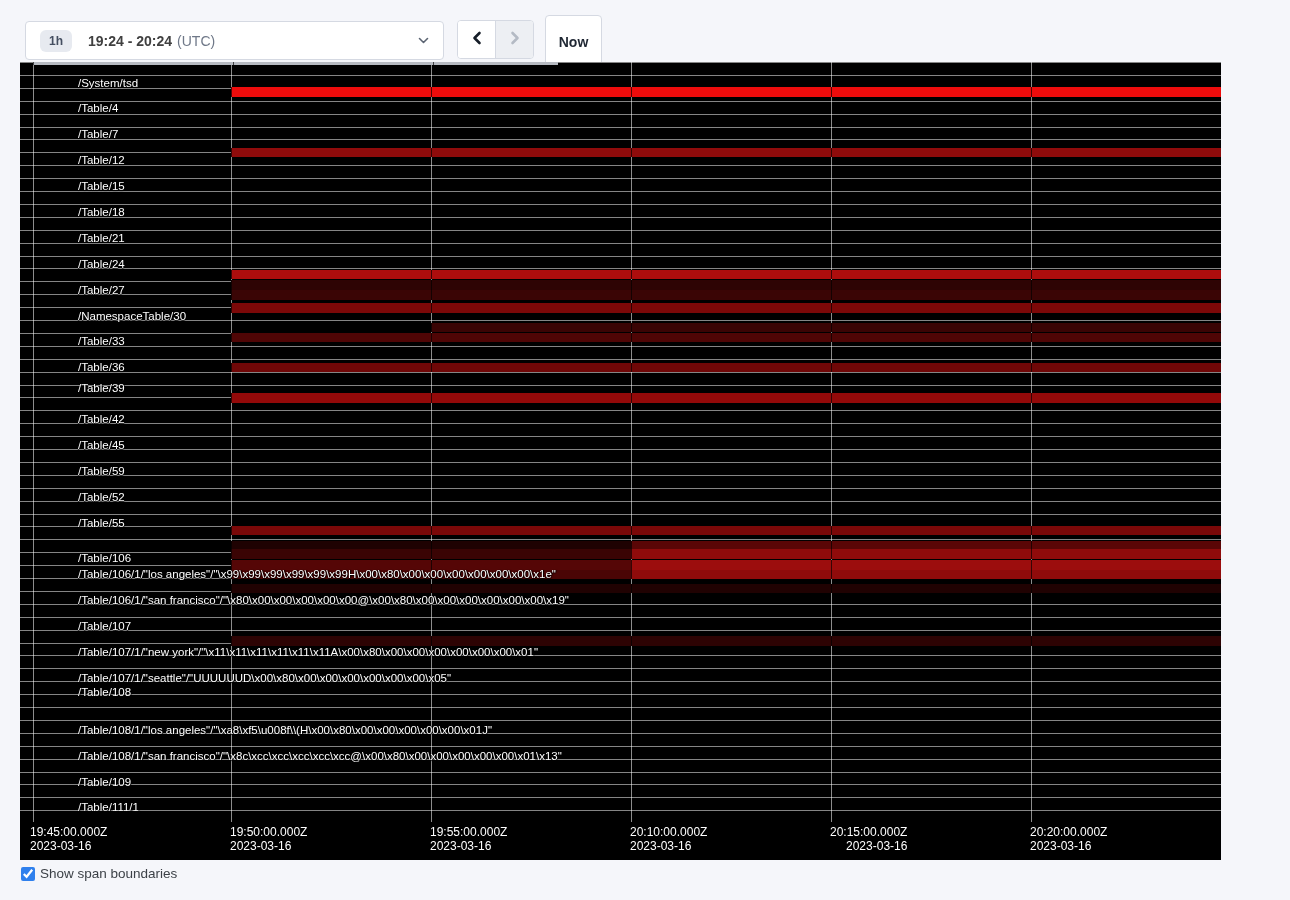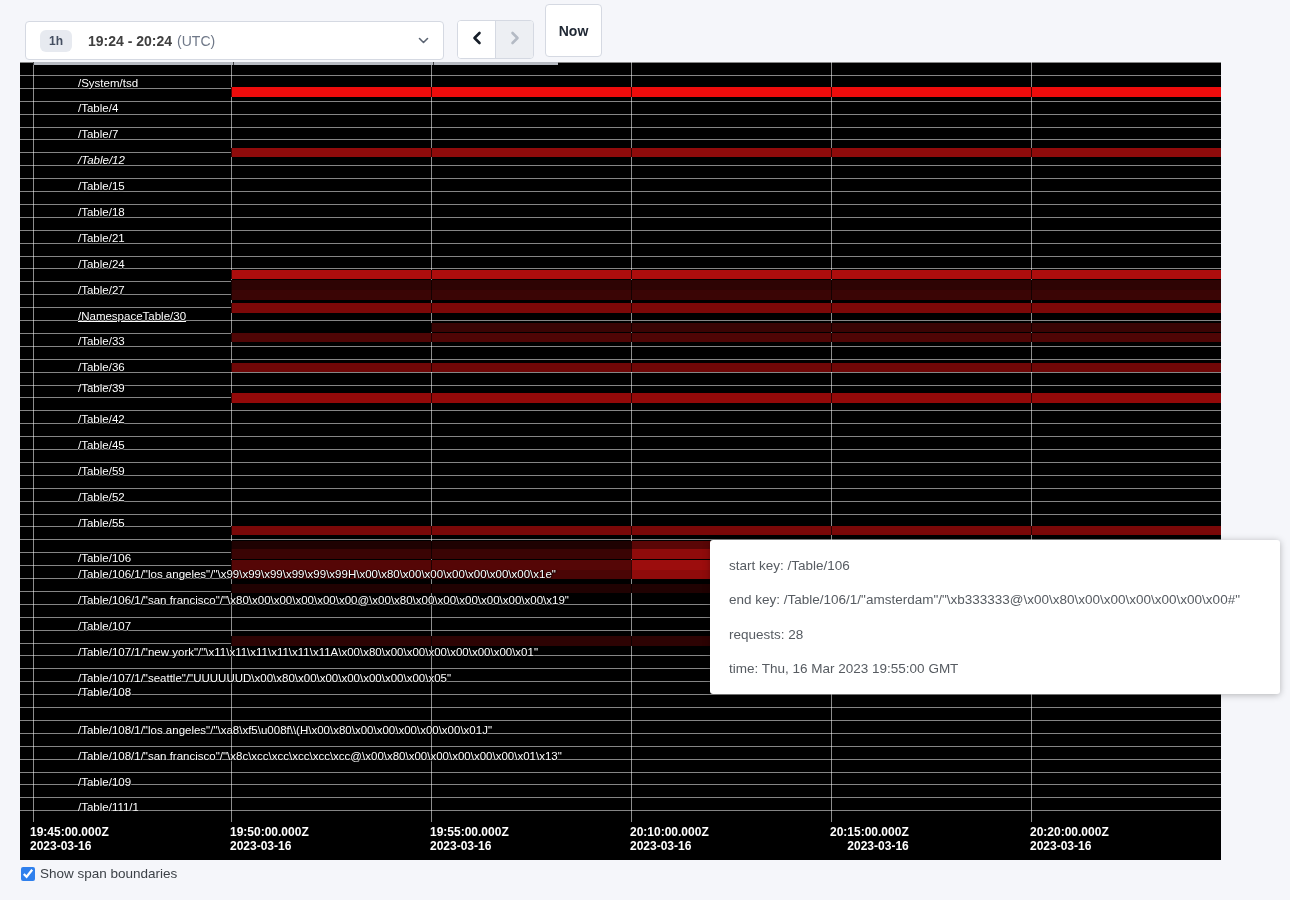--- a/index.html
+++ b/index.html
@@ -13,33 +13,33 @@
   .badge{background:#e7eaf0;color:#454f61;font-weight:700;font-size:12px;padding:4px 9px;border-radius:6px;}
   .range{font-weight:700;font-size:14px;color:#404040;margin-left:16px;}
   .tz{font-size:14px;color:#6f7888;margin-left:5px;}
   .sel-chevron{margin-left:auto;color:#5b6472;display:flex;align-items:center;}
   .navgroup{position:absolute;left:457px;top:20px;width:77px;height:39px;box-sizing:border-box;
     display:flex;border:1px solid #d5d9e2;border-radius:4px;overflow:hidden;background:#fff;}
   .navbtn{flex:1;display:flex;align-items:center;justify-content:center;background:#fff;border:none;
     padding:0;cursor:pointer;color:#161d28;}
   .navbtn.first{border-right:1px solid #d5d9e2;}
   .navbtn.disabled{background:#edeff3;color:#b4bac4;cursor:default;}
-  .nowbtn{position:absolute;left:545px;top:4px;width:57px;height:53px;background:#fff;
+  .nowbtn{position:absolute;left:545px;top:15px;width:57px;height:53px;background:#fff;
     border:1px solid #d5d9e2;border-radius:4px;font-family:inherit;font-weight:700;font-size:14px;
     color:#1f2733;cursor:pointer;}
 
   
   .canvas{position:absolute;left:20px;top:62px;width:1201px;height:798px;background:#000;cursor:crosshair;}
   .hlines{position:absolute;left:0;top:0;width:1201px;height:760px;
     background-image:repeating-linear-gradient(to bottom,rgba(255,255,255,0.52) 0px,rgba(255,255,255,0.52) 1px,transparent 1px,transparent 12.9px);}
   .vline{position:absolute;top:0;width:1px;height:760px;background:rgba(255,255,255,0.55);}
   .band{position:absolute;background-image:repeating-linear-gradient(90deg,rgba(0,0,0,0.65) 0 1px,transparent 1px 200px);}
   .rowlabel{position:absolute;left:14px;height:13px;line-height:13px;font-size:11.5px;color:#fff;
     white-space:nowrap;text-shadow:0 1px 1px #000,1px 0 1px #000;z-index:5;margin-left:44px;}
-  .xaxis-item{position:absolute;top:763px;color:#fff;font-size:12px;line-height:14px;font-weight:700;
+  .xaxis-item{position:absolute;top:763px;color:#fff;font-size:12px;line-height:14px;font-weight:400;
     text-shadow:0 1px 1px #000;white-space:nowrap;}
 
   
   .tooltip{position:absolute;left:710px;top:540px;width:570px;height:154px;box-sizing:border-box;
     background:#fff;border-radius:3px;box-shadow:0 1px 7px rgba(0,0,0,0.28);z-index:10;
     display:flex;flex-direction:column;justify-content:space-around;padding:8px 0 8px 19px;}
   .tooltip-line{font-size:13.5px;color:#565b61;white-space:nowrap;}
 
   
   .footer{position:absolute;left:21px;top:866px;display:flex;align-items:center;font-size:13.5px;color:#3c4147;}
@@ -111,27 +111,27 @@
         <div class="band" style="left: 611px; top: 497.5px; width: 590px; height: 10px; background-color: rgb(156, 13, 13);"></div>
         <div class="band" style="left: 211px; top: 507.5px; width: 400px; height: 9px; background-color: rgb(74, 5, 5);"></div>
         <div class="band" style="left: 611px; top: 507.5px; width: 590px; height: 9px; background-color: rgb(143, 11, 11);"></div>
         <div class="band" style="left: 211px; top: 521.5px; width: 990px; height: 9px; background-color: rgb(32, 2, 2);"></div>
         <div class="band" style="left: 211px; top: 573.5px; width: 990px; height: 10px; background-color: rgb(45, 3, 3);"></div>
       </div>
     <div>
         <div class="rowlabel" style="top: 14.5px;">/System/tsd</div>
         <div class="rowlabel" style="top: 40.39px;">/Table/4</div>
         <div class="rowlabel" style="top: 66.28px;">/Table/7</div>
-        <div class="rowlabel" style="top: 92.17px; font-style: italic;">/Table/12</div>
+        <div class="rowlabel" style="top: 92.17px;">/Table/12</div>
         <div class="rowlabel" style="top: 118.06px;">/Table/15</div>
         <div class="rowlabel" style="top: 143.95px;">/Table/18</div>
         <div class="rowlabel" style="top: 169.84px;">/Table/21</div>
         <div class="rowlabel" style="top: 195.73px;">/Table/24</div>
         <div class="rowlabel" style="top: 221.62px;">/Table/27</div>
-        <div class="rowlabel" style="top: 247.51px; text-decoration: underline;">/NamespaceTable/30</div>
+        <div class="rowlabel" style="top: 247.51px;">/NamespaceTable/30</div>
         <div class="rowlabel" style="top: 273.4px;">/Table/33</div>
         <div class="rowlabel" style="top: 299.29px;">/Table/36</div>
         <div class="rowlabel" style="top: 320px;">/Table/39</div>
         <div class="rowlabel" style="top: 351.07px;">/Table/42</div>
         <div class="rowlabel" style="top: 376.96px;">/Table/45</div>
         <div class="rowlabel" style="top: 402.85px;">/Table/59</div>
         <div class="rowlabel" style="top: 428.74px;">/Table/52</div>
         <div class="rowlabel" style="top: 454.63px;">/Table/55</div>
         <div class="rowlabel" style="top: 490px;">/Table/106</div>
         <div class="rowlabel" style="top: 506.41px;">/Table/106/1/"los angeles"/"\x99\x99\x99\x99\x99\x99H\x00\x80\x00\x00\x00\x00\x00\x00\x1e"</div>
@@ -166,25 +166,19 @@
           <div>20:15:00.000Z</div>
           <div>2023-03-16</div>
         </div>
         <div class="xaxis-item" style="left: 1010px;">
           <div>20:20:00.000Z</div>
           <div>2023-03-16</div>
         </div>
       </div>
   </div>
 
-  <div class="tooltip">
-      <div class="tooltip-line">start key: /Table/106</div>
-      <div class="tooltip-line">end key: /Table/106/1/"amsterdam"/"\xb333333@\x00\x80\x00\x00\x00\x00\x00\x00#"</div>
-      <div class="tooltip-line">requests: 28</div>
-      <div class="tooltip-line">time: Thu, 16 Mar 2023 19:55:00 GMT</div>
-    </div>
 
   <div class="footer">
     <input type="checkbox" checked="" style="">
     <span>Show span boundaries</span>
   </div>
 
 </div>
 
 </body></html>

